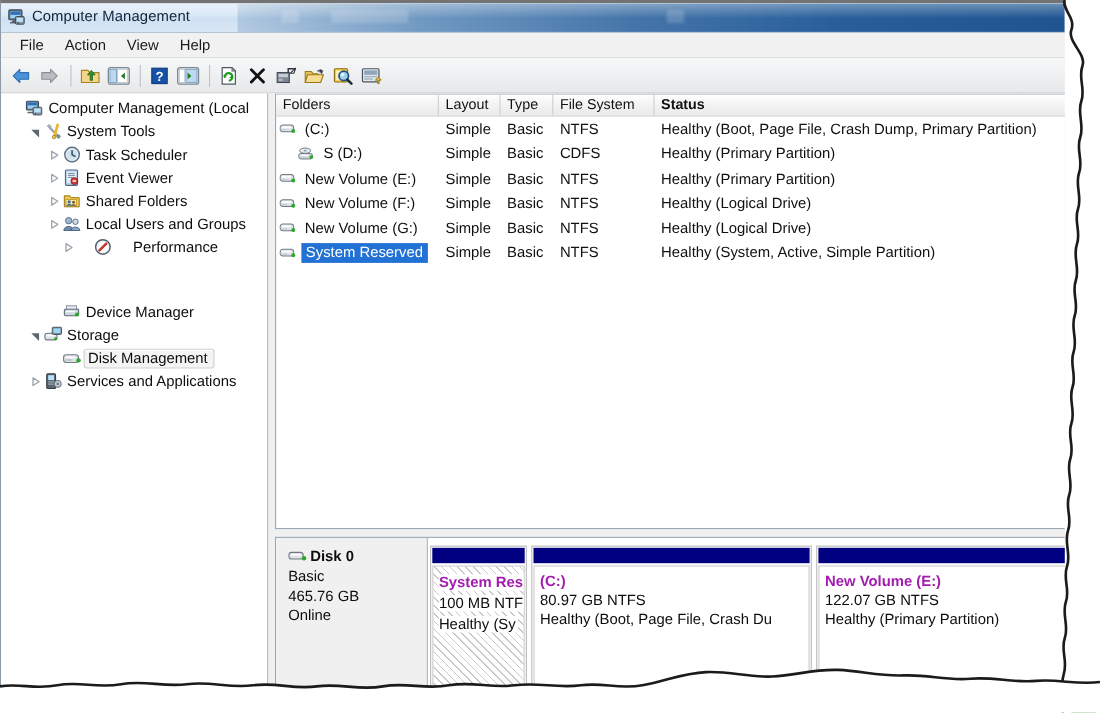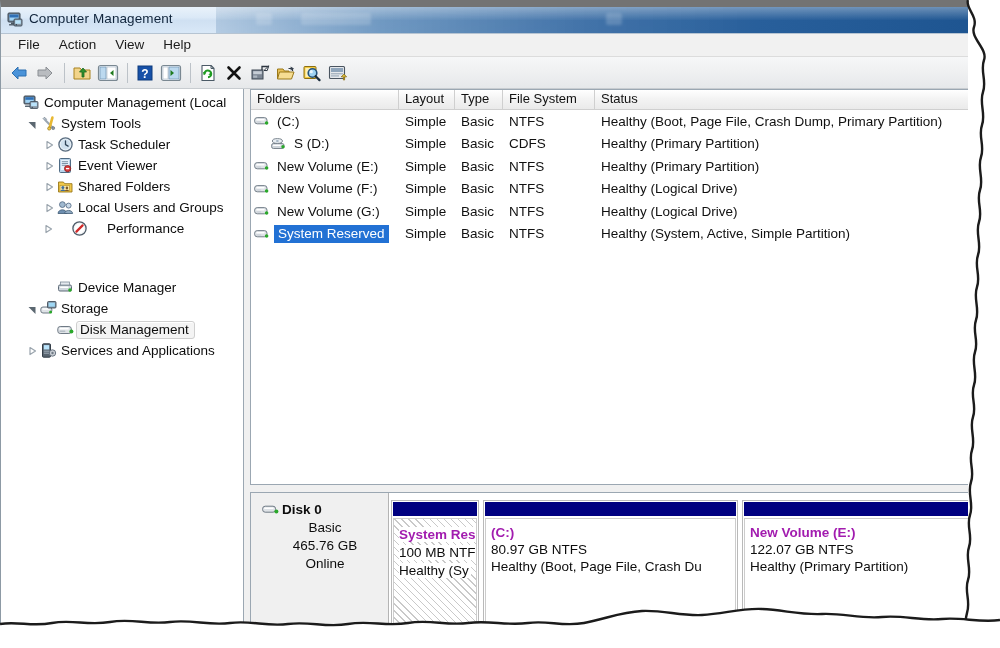--- a/index.html
+++ b/index.html
@@ -22,21 +22,21 @@
 
   
   .window {
     position: absolute;
     left: 0;
     top: 0;
     width: 968px;
     height: 640px;
     background: #f0f0f0;
     border-left: 1px solid #8d9aa5;
-    border-top: 7px solid #737373;
+    border-top: 3px solid #737373;
     box-sizing: border-box;
     overflow: hidden;
   }
 
   
   .titlebar {
     position: relative;
     height: 26px;
     background: linear-gradient(to bottom, #e9f2fb 0%, #dbe9f7 40%, #cfe0f2 52%, #d9e8f7 100%);
     border-bottom: 1px solid #b6c4d2;
@@ -247,21 +247,20 @@
     display: flex;
     overflow: hidden;
   }
   .diskinfo {
     width: 138px;
     flex: 0 0 138px;
     background: #f0f0f0;
     border-right: 1px solid #b4b4b4;
     box-sizing: border-box;
     padding: 9px 0 0 11px;
-    text-align: center;
   }
   .diskinfo .dtitle {
     font-size: 13.5px;
     font-weight: bold;
     color: #0d0d0d;
     display: flex;
     align-items: center;
   }
   .diskinfo .dline {
     font-size: 13.5px;
@@ -594,21 +593,21 @@
             <span class="ticon">
               <svg width="17" height="17" viewBox="0 0 17 17">
                 <circle cx="5.4" cy="5.6" r="2.9" fill="#9fb8cf" stroke="#4c6480" stroke-width="0.8"></circle>
                 <path d="M1 14.5 C1.2 9.6 9.6 9.6 9.8 14.5 Z" fill="#6d8eb0" stroke="#3f5a74" stroke-width="0.8"></path>
                 <circle cx="11.6" cy="6.6" r="2.5" fill="#c9d9e8" stroke="#4c6480" stroke-width="0.8"></circle>
                 <path d="M7.6 14.5 C7.8 10.4 15.4 10.4 15.6 14.5 Z" fill="#8fa9c2" stroke="#3f5a74" stroke-width="0.8"></path>
               </svg>
             </span>
             <span class="tlabel">Local Users and Groups</span>
           </div>
-          <div class="tnode" style="padding-left: 39px; gap: 15px;">
+          <div class="tnode" style="padding-left: 53px; gap: 15px;">
             <span class="tw">
               <svg width="12" height="12" viewBox="0 0 12 12">
                 <path d="M4 2.5 L9.5 6 L4 9.5 Z" fill="none" stroke="#9aa4ad" stroke-width="1.2" stroke-linejoin="round"></path>
               </svg>
             </span>
             <span class="ticon">
               <svg width="17" height="17" viewBox="0 0 17 17">
                 <circle cx="8.5" cy="8.5" r="6.6" fill="#f2f4f6" stroke="#4f5c69" stroke-width="1.3"></circle>
                 <circle cx="8.5" cy="8.5" r="4.7" fill="#ffffff"></circle>
                 <path d="M11.6 5.4 L5.4 11.6" stroke="#d02a2a" stroke-width="2.2" stroke-linecap="round"></path>
@@ -678,21 +677,21 @@
         </div>
 
       <div class="rightpane">
 
         <div class="listpane">
           <div class="lheader" id="list-header">
               <div class="hcell" style="width: 148px;">Folders</div>
               <div class="hcell" style="width: 56px;">Layout</div>
               <div class="hcell" style="width: 48px;">Type</div>
               <div class="hcell" style="width: 92px;">File System</div>
-              <div class="hcell" style="width: 380px; flex: 1 1 0%; border-right: none;">Status</div>
+              <div class="hcell" style="width: 380px; flex: 1 1 0%; border-right: none; font-weight: bold;">Status</div>
             </div>
           <div id="list-body">
               <div class="lrow">
                 <div class="cell vol" style="width: 148px;">
                   <span class="volicon">
                     <svg width="16" height="14" viewBox="0 0 16 14">
                       <rect x="0.6" y="3.6" width="12.4" height="6.2" rx="2.6" fill="#dfe3e7" stroke="#6f7a85" stroke-width="0.95"></rect>
                       <rect x="2.2" y="5" width="8.4" height="1.5" rx="0.7" fill="#ffffff"></rect>
                       <rect x="2.2" y="7.4" width="5" height="1.1" rx="0.5" fill="#c4ccd3"></rect>
                       <circle cx="12.6" cy="9" r="1.8" fill="#2aa82a"></circle>

